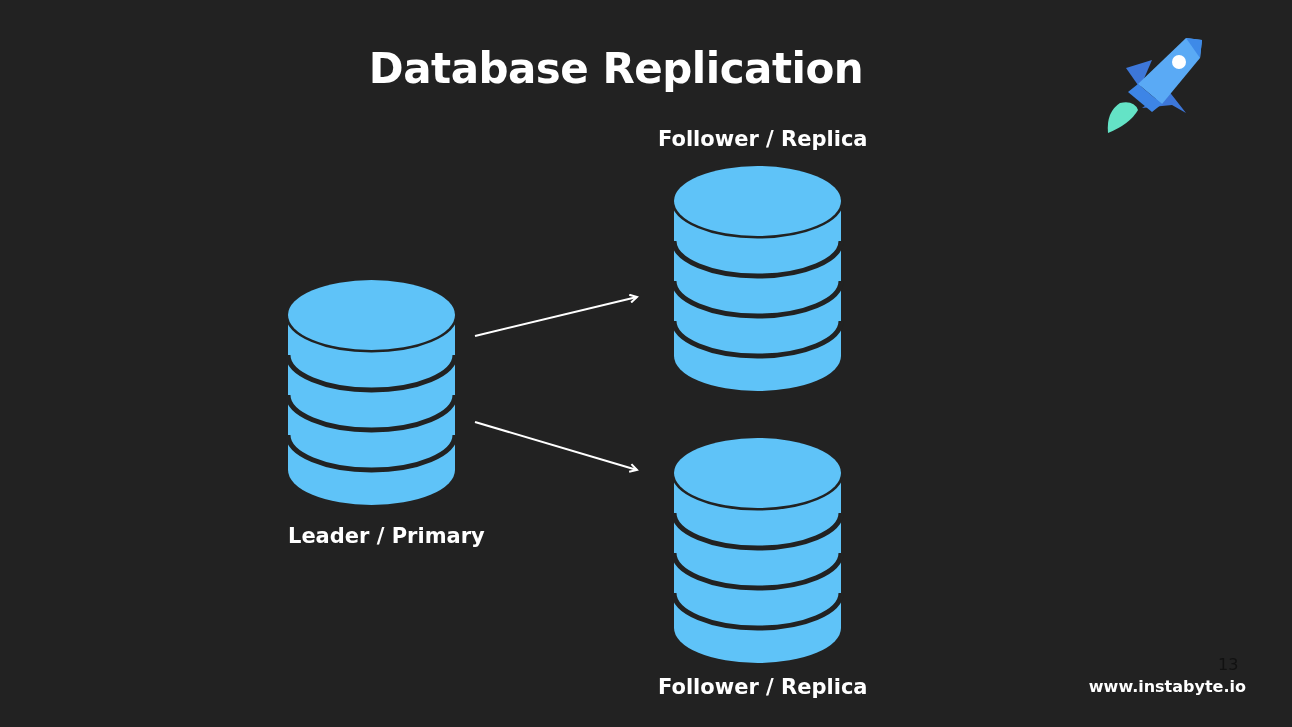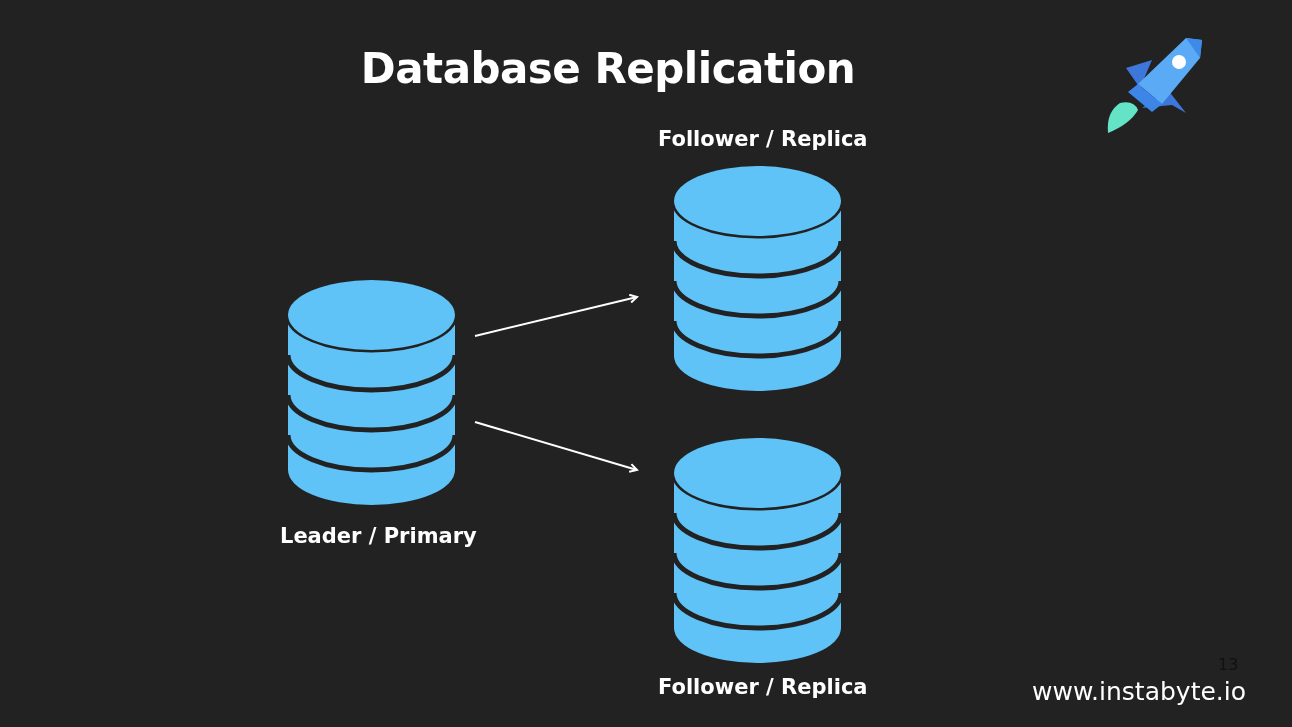--- a/index.html
+++ b/index.html
@@ -1,19 +1,19 @@
 <!DOCTYPE html>
 <html><head>
 <meta charset="utf-8">
 <style>
   html,body{margin:0;padding:0;}
   body{width:1292px;height:727px;background:#222222;position:relative;overflow:hidden;font-family:"DejaVu Sans",sans-serif;color:#fff;}
-  .title{position:absolute;left:4px;width:1208px;top:44px;text-align:center;font-size:42px;font-weight:bold;letter-spacing:-0.5px;}
+  .title{position:absolute;left:12px;width:1208px;top:44px;text-align:center;font-size:42px;font-weight:bold;letter-spacing:-0.5px;}
   .label{position:absolute;font-size:21px;font-weight:bold;white-space:nowrap;text-align:center;}
-  .site{position:absolute;right:46px;top:677px;font-size:25px;font-weight:normal;}
+  .site{position:absolute;right:46px;top:677px;font-size:16px;font-weight:bold;}
   .pagenum{position:absolute;left:1218px;top:655px;font-size:16px;color:#111;}
   svg{position:absolute;left:0;top:0;}
 </style>
 </head>
 <body>
 
 <div class="title">Database Replication</div>
 
 <svg id="canvas" width="1292" height="727">
   <g id="rocket">
@@ -51,18 +51,18 @@
     </g>
     <defs>
       <marker id="ah" markerWidth="10" markerHeight="10" refX="8" refY="5" orient="auto" markerUnits="userSpaceOnUse">
         <path d="M1,1 L8,5 L1,9" fill="none" stroke="#ffffff" stroke-width="2"></path>
       </marker>
     </defs>
     <line x1="475" y1="336" x2="637" y2="297" stroke="#ffffff" stroke-width="2" marker-end="url(#ah)"></line>
     <line x1="475" y1="422" x2="637" y2="470" stroke="#ffffff" stroke-width="2" marker-end="url(#ah)"></line>
   </svg>
 
-<div class="label" style="left:280px;top:524px;">Leader / Primary</div>
+<div class="label" style="left:288px;top:524px;">Leader / Primary</div>
 <div class="label" style="left:658px;top:127px;">Follower / Replica</div>
 <div class="label" style="left:658px;top:675px;">Follower / Replica</div>
 
 <div class="pagenum">13</div>
 <div class="site">www.instabyte.io</div>
 
 </body></html>

